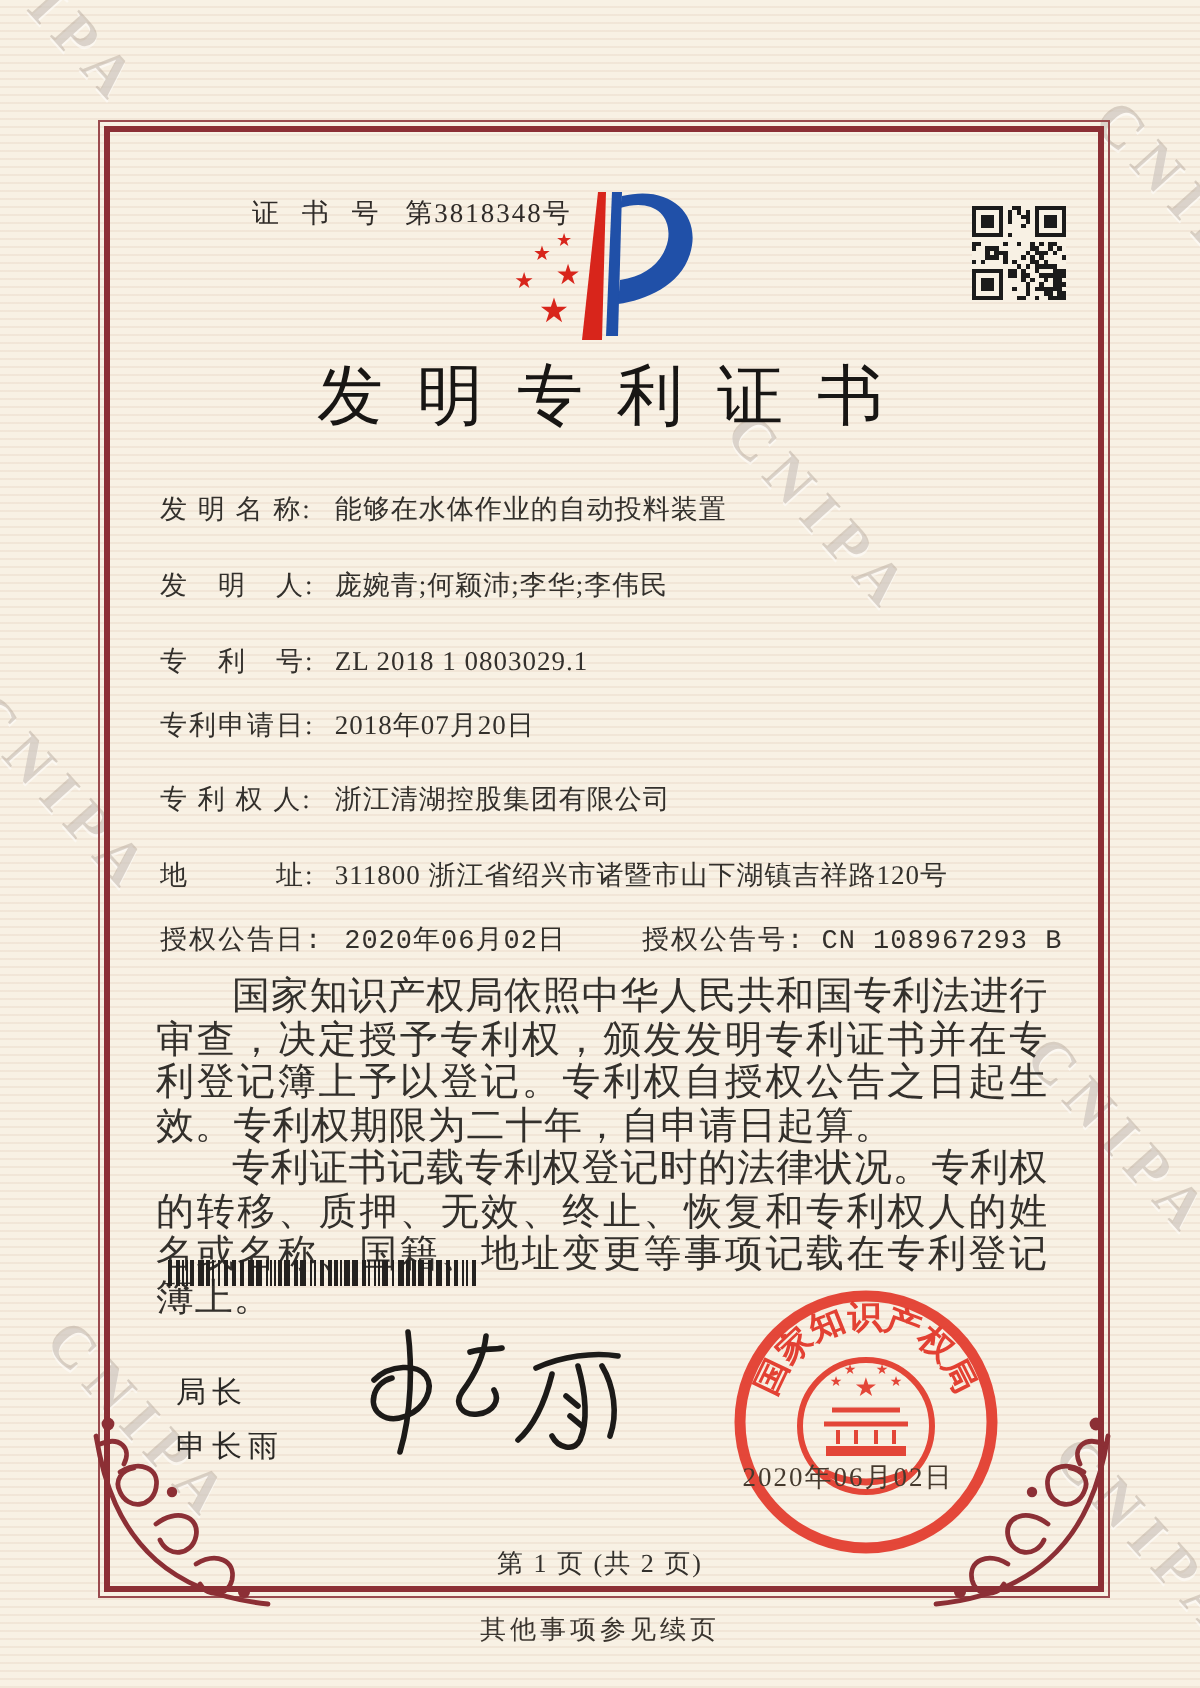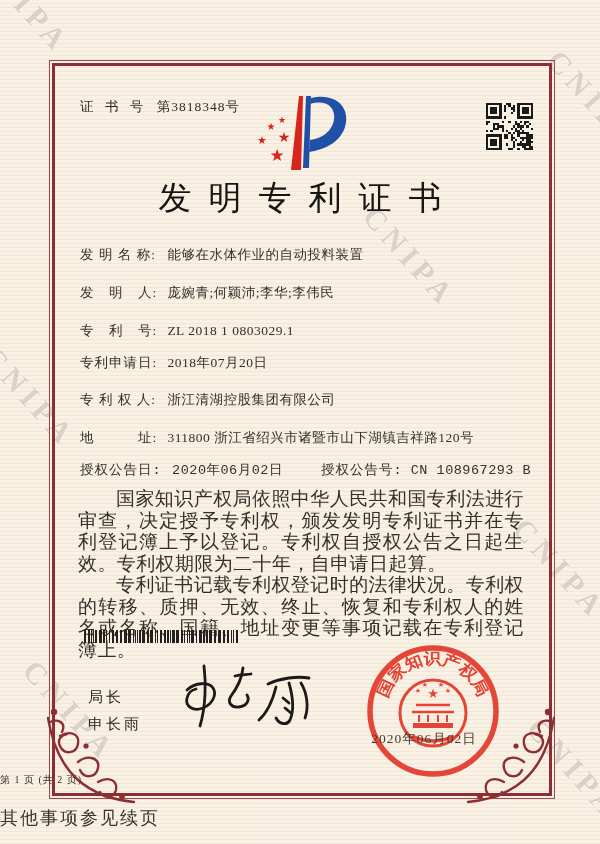--- a/index.html
+++ b/index.html
@@ -14,44 +14,44 @@
   .wm{position:absolute;font-family:"Liberation Serif","DejaVu Serif",serif;
     font-size:30px;font-weight:bold;letter-spacing:6px;
     color:rgba(151,138,123,0.33);transform:rotate(48deg);
     text-shadow:1px 1px 0 rgba(255,255,255,0.5);pointer-events:none;white-space:nowrap;}
   .frame-outer{position:absolute;left:49px;top:60px;width:504px;height:737px;
     border:1px solid #9a4a4e;}
   .frame-inner{position:absolute;left:2px;top:2px;right:2px;bottom:2px;
     border:3px solid #8c2f35;}
   .flourish{position:absolute;z-index:3;}
   .certno{position:absolute;left:80px;top:98px;font-size:13.5px;color:#2f2b28;}
-  .certno .lab{letter-spacing:4px;margin-right:6px;}
+  .certno .lab{letter-spacing:4px;margin-right:6px;margin-left:46px;}
   .certno .val{letter-spacing:1px;}
   .logo{position:absolute;left:248px;top:88px;}
   .qr{position:absolute;left:486px;top:103px;}
   .title{position:absolute;left:0;right:0;top:176px;text-align:center;
     font-size:33px;font-weight:normal;color:#181614;
     letter-spacing:17px;text-indent:17px;}
   .frow{position:absolute;left:80px;right:76px;font-size:13.5px;color:#33302c;white-space:nowrap;}
   .flabel{display:inline-block;width:84px;letter-spacing:1px;}
   .fvalue{letter-spacing:0.5px;}
   .flabel2{margin-left:30px;letter-spacing:1px;}
   .legal{position:absolute;left:78px;top:488px;width:446px;
     font-size:19px;line-height:21.5px;color:#33302c;
     text-align:justify;letter-spacing:0.4px;}
   .legal p{margin:0;text-indent:2em;}
   .barcode{position:absolute;left:84px;top:630px;}
   .signer{position:absolute;left:88px;top:684px;font-size:15px;line-height:27px;
     color:#2b2926;letter-spacing:3px;font-family:Liberation Serif, serif;}
   .sig{position:absolute;left:173px;top:656px;}
   .seal{position:absolute;left:363px;top:641px;z-index:4;}
-  .pageinfo{position:absolute;left:0;right:0;top:773px;
-    font-size:10px;color:#33302c;letter-spacing:1px;}
-  .footnote{position:absolute;left:0;right:0;top:806px;text-align:left;
-    font-size:18px;color:#3a342e;letter-spacing:2px;}
+  .pageinfo{position:absolute;left:0;right:0;top:773px;text-align:center;
+    font-size:13px;color:#33302c;letter-spacing:1px;}
+  .footnote{position:absolute;left:0;right:0;top:806px;text-align:center;
+    font-size:13px;color:#3a342e;letter-spacing:2px;}
   svg text.star{font-family:"DejaVu Sans",sans-serif;}
 </style>
 </head>
 <body>
 
 <div class="page">
 
   <span class="wm" style="left:-38px;top:-14px;">CNIPA</span>
   <span class="wm" style="left:532px;top:84px;">CNIPA</span>
   <span class="wm" style="left:348px;top:240px;">CNIPA</span>

